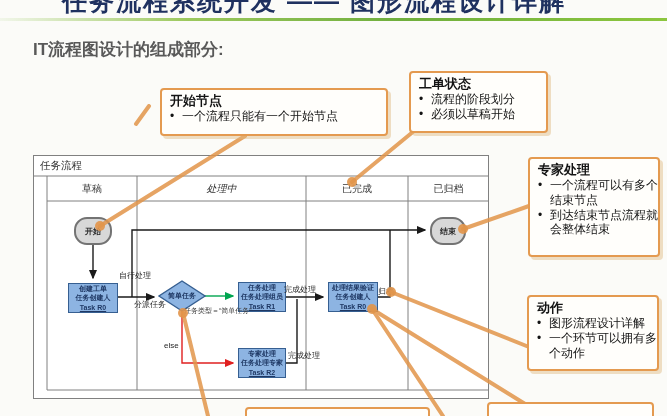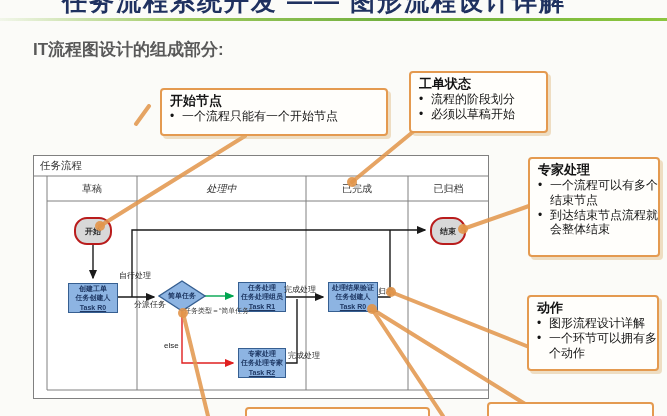--- a/index.html
+++ b/index.html
@@ -16,21 +16,21 @@
   .subtitle { position:absolute; left:33px; top:38px; font-size:17px; font-weight:bold; color:#595959; }
 
   
   .pool { position:absolute; left:33px; top:155px; width:360px; height:245px; z-index:1; }
   .pool svg.grid { position:absolute; left:0; top:0; }
   .pool-title { position:absolute; left:7px; top:0; height:21px; line-height:21px; font-size:10.5px; color:#333; }
   .lane-h { position:absolute; top:21px; height:25px; line-height:25px; text-align:center; font-size:10px; color:#333; }
 
   .node { position:absolute; display:flex; align-items:center; justify-content:center;
     font-size:8px; font-weight:bold; color:#262626; }
-  .terminal { width:38px; height:28px; background:#d8d8d8; border:2px solid #b91c1c; border-radius:13px; }
+  .terminal { width:38px; height:28px; background:#d8d8d8; border:2px solid #737373; border-radius:13px; }
   .task { width:48px; height:30px; background:#8db4e2; border:1.5px solid #365f91;
     flex-direction:column; font-size:7px; font-weight:600; color:#1f3864; line-height:1.3; }
   .task .u { text-decoration:underline; }
   .dec-label { position:absolute; font-size:7px; font-weight:bold; color:#1f3864; text-align:center; }
   .edge-label { position:absolute; font-size:8px; color:#262626; white-space:nowrap; }
   .edge-label.small { font-size:7px; color:#404040; }
 
   
   svg.pointers { position:absolute; left:0; top:0; z-index:2; pointer-events:none; }
 

